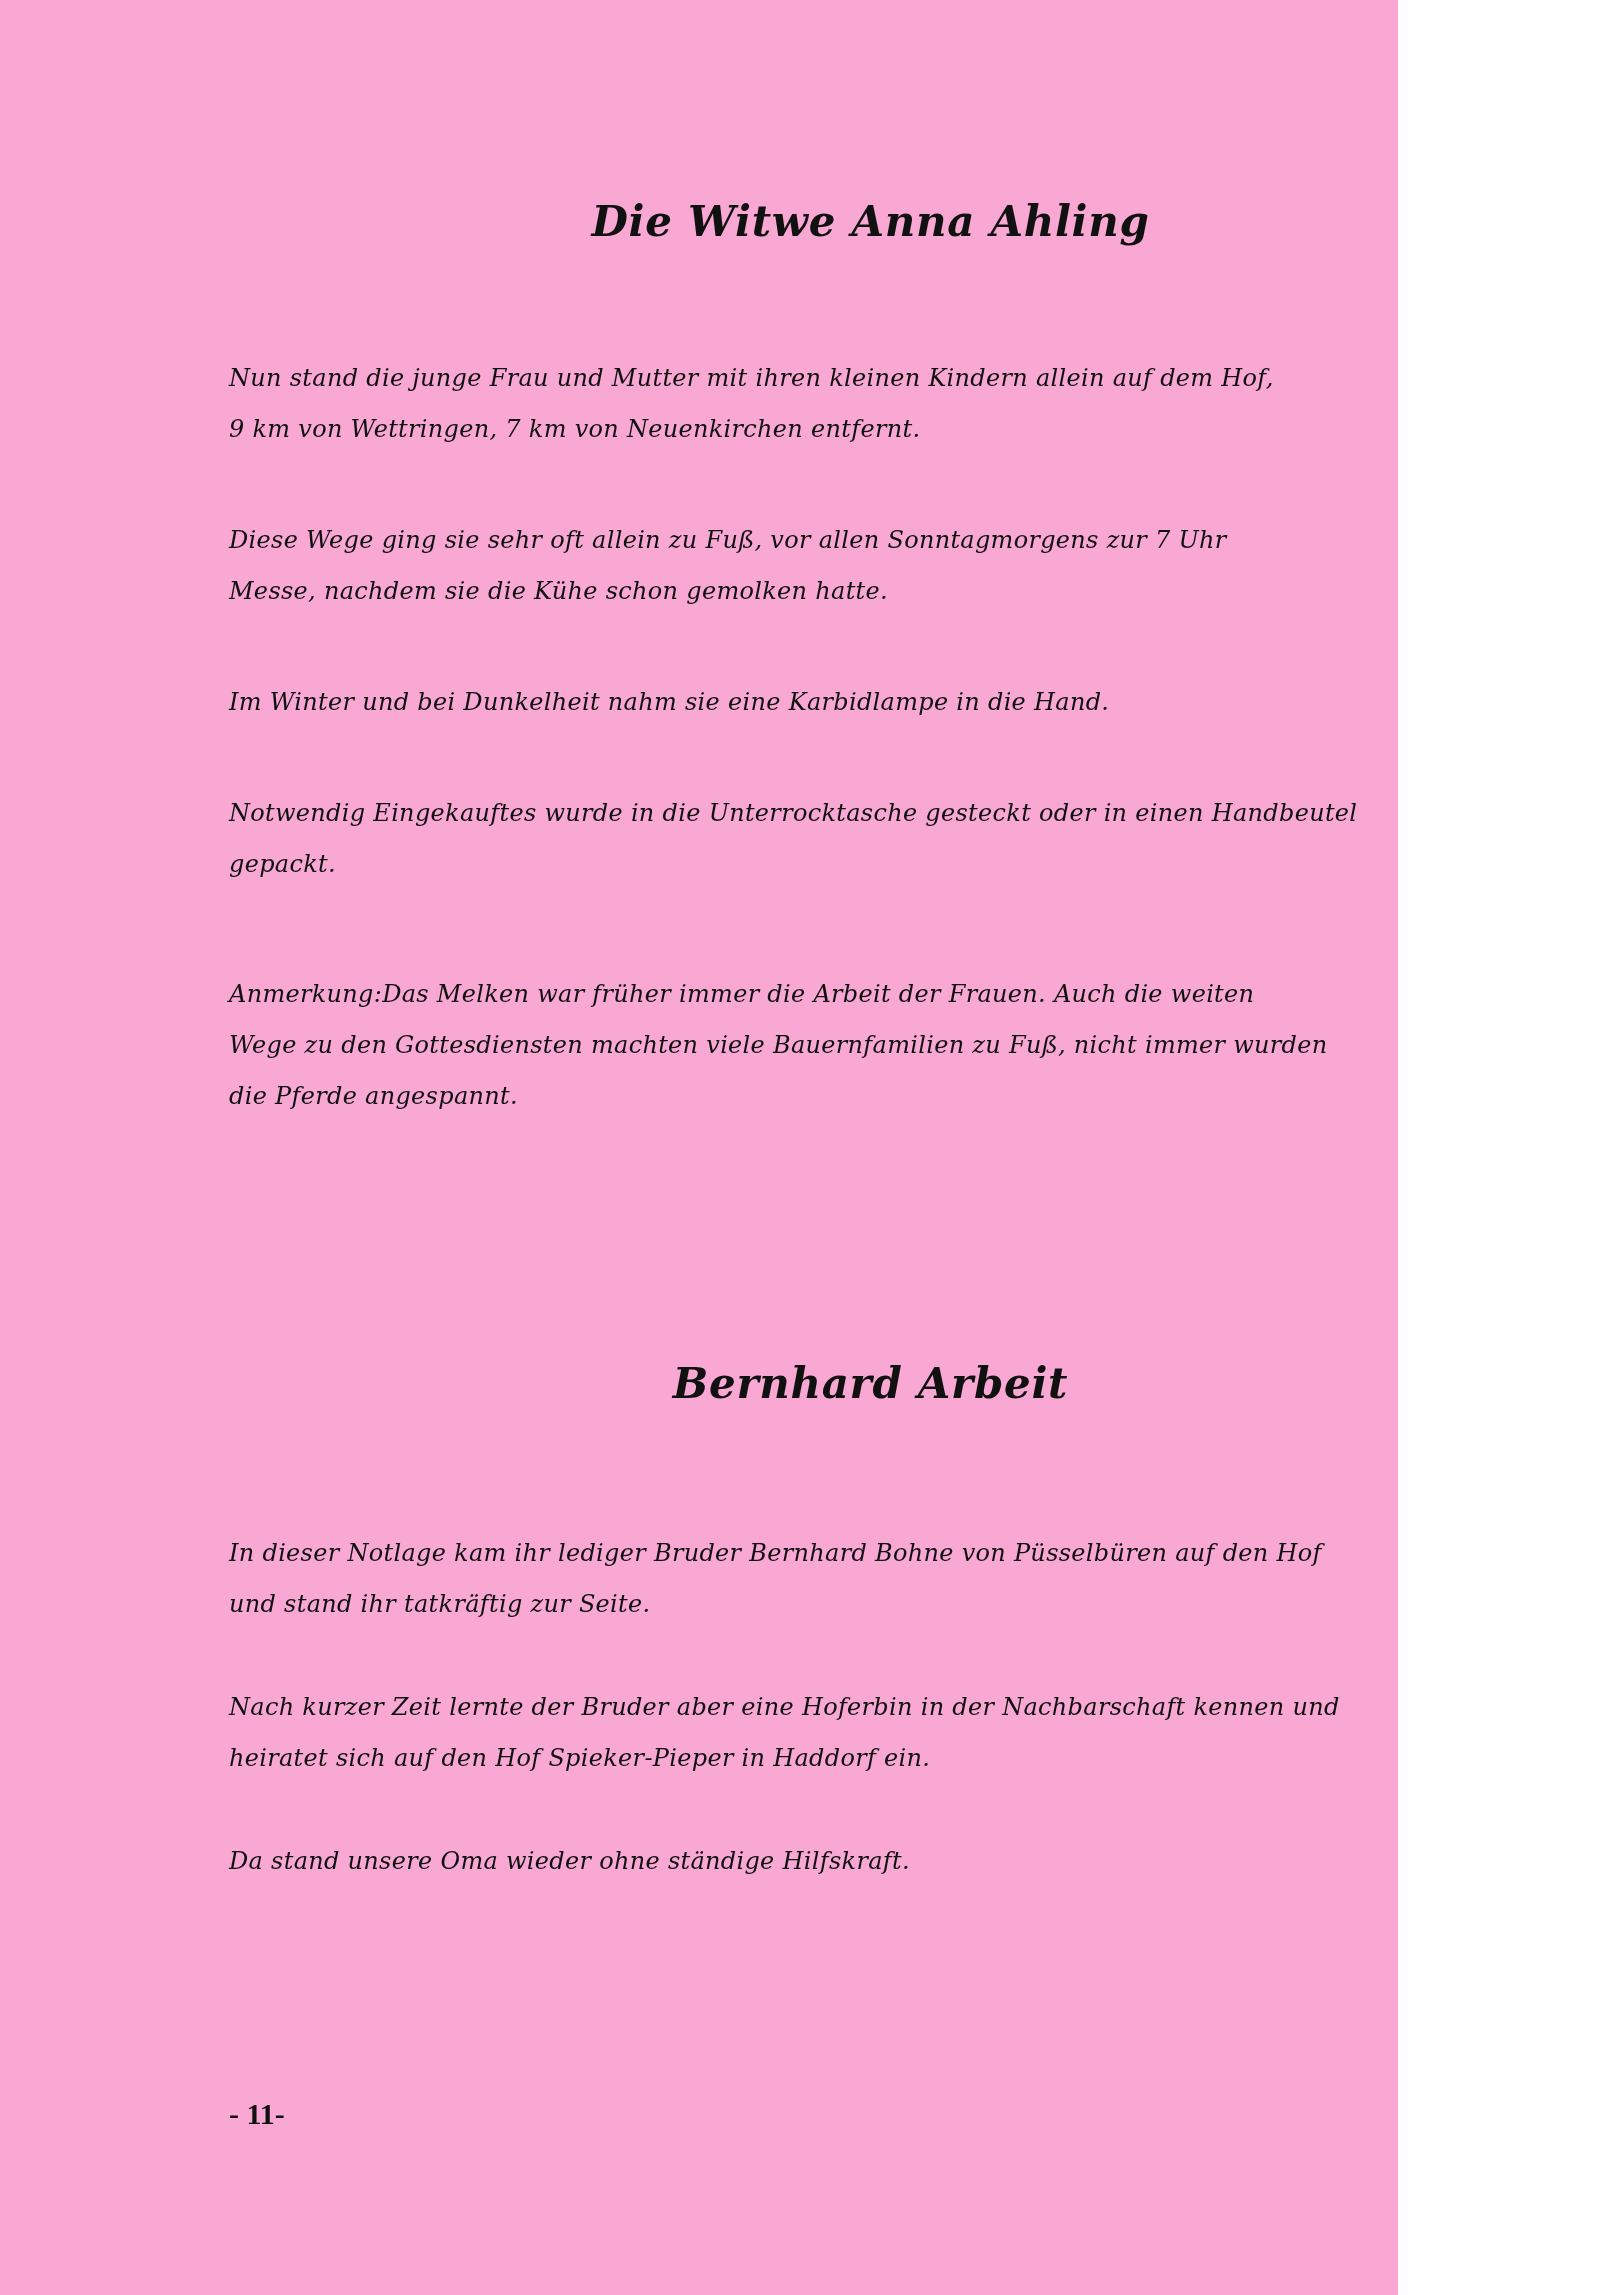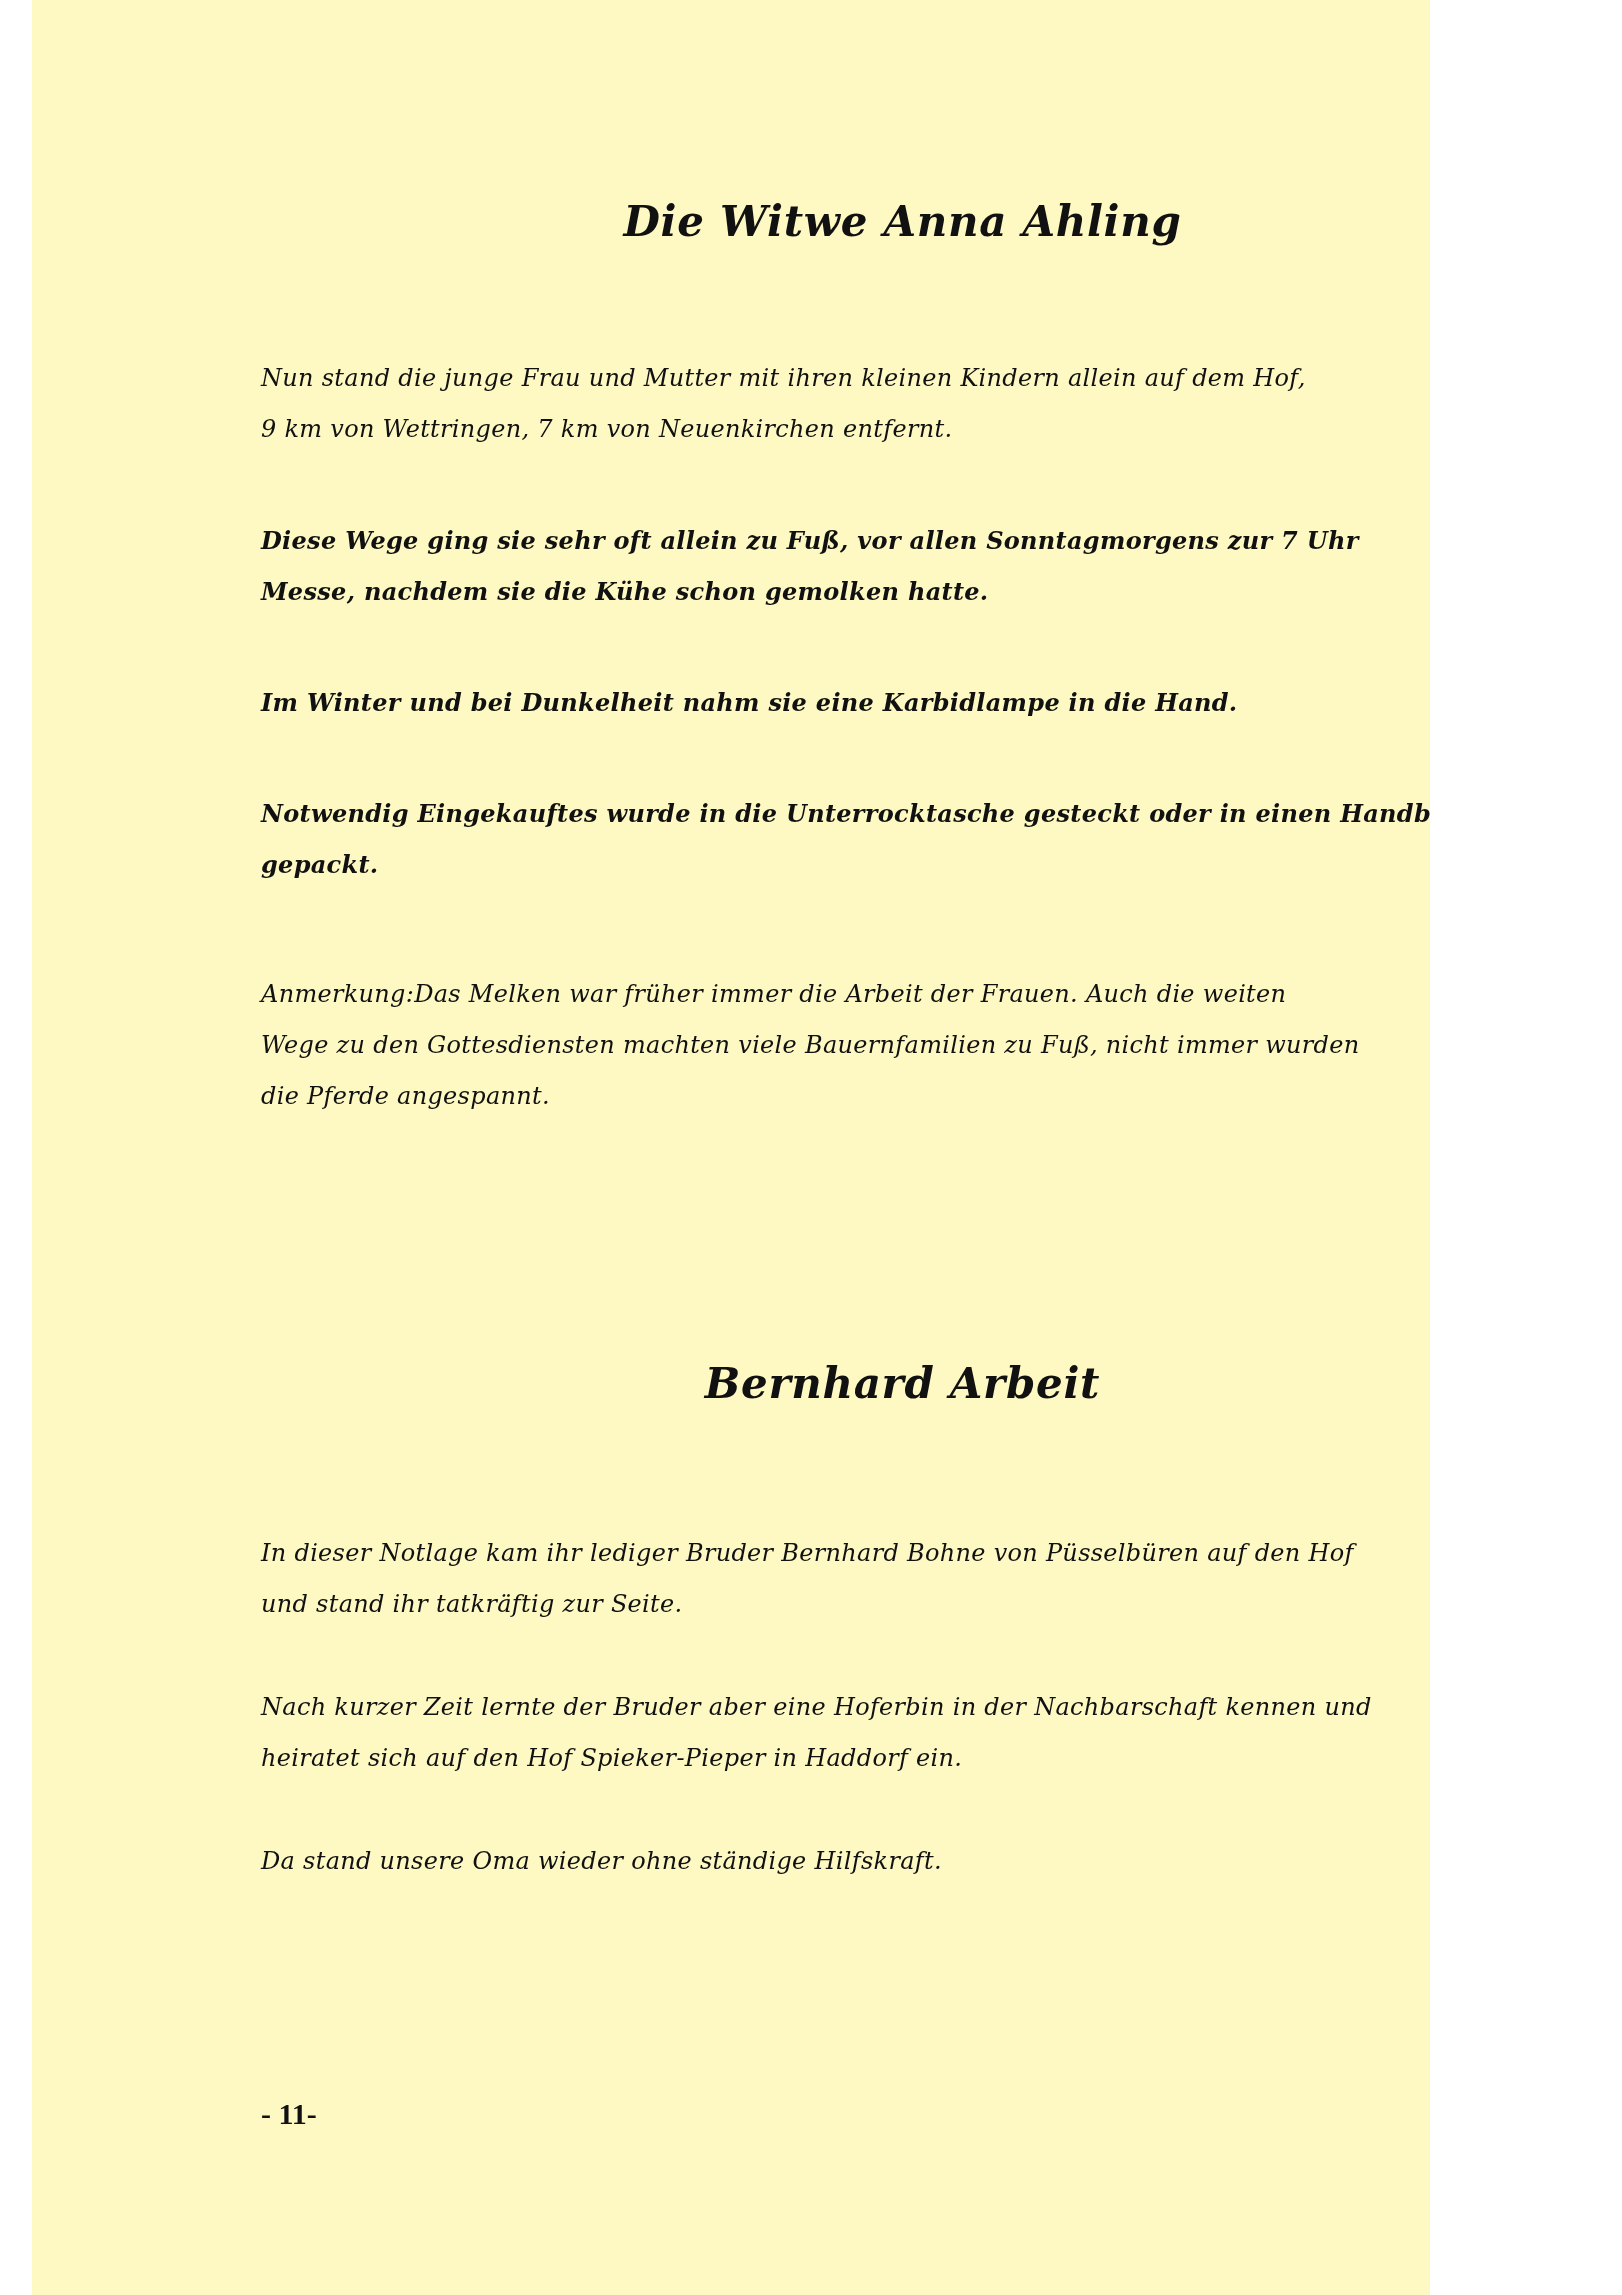--- a/index.html
+++ b/index.html
@@ -4,25 +4,24 @@
 <style>
   html, body {
     margin: 0;
     padding: 0;
     background: #ffffff;
   }
   .page {
     position: relative;
     width: 1398px;
     height: 2295px;
-    background: #fef9c3;
+    background: #f9a8d4;
     color: #111111;
     overflow: hidden;
     font-family: "DejaVu Serif", serif;
-    margin-left: 32px;
   }
   .column {
     position: absolute;
     left: 229px;
     top: 0;
     width: 1283px;
   }
   .heading {
     text-align: center;
     font-style: italic;
@@ -36,21 +35,21 @@
   .heading-2 { margin-top: 236px; }
   .para {
     font-style: italic;
     font-size: 24px;
     line-height: 51px;
     white-space: pre-line;
     margin: 0;
     letter-spacing: 0.3px;
   }
   .para-first   { margin-top: 105px; }
-  .para-gap     { margin-top: 60px; font-weight: bold;  }
+  .para-gap     { margin-top: 60px;  }
   .para-note    { margin-top: 79px; }
   .para-after-h2{ margin-top: 118px; }
   .para-tight   { margin-top: 52px;  }
   .page-number {
     position: absolute;
     top: 2097px;
     left: 229px;
     width: 1283px;
     text-align: left;
     font-family: "Liberation Serif", serif;

